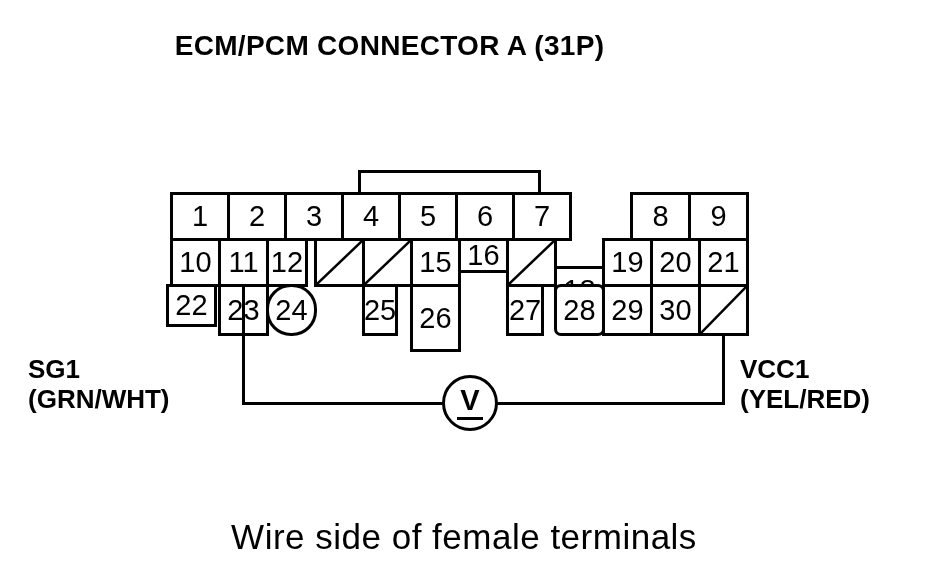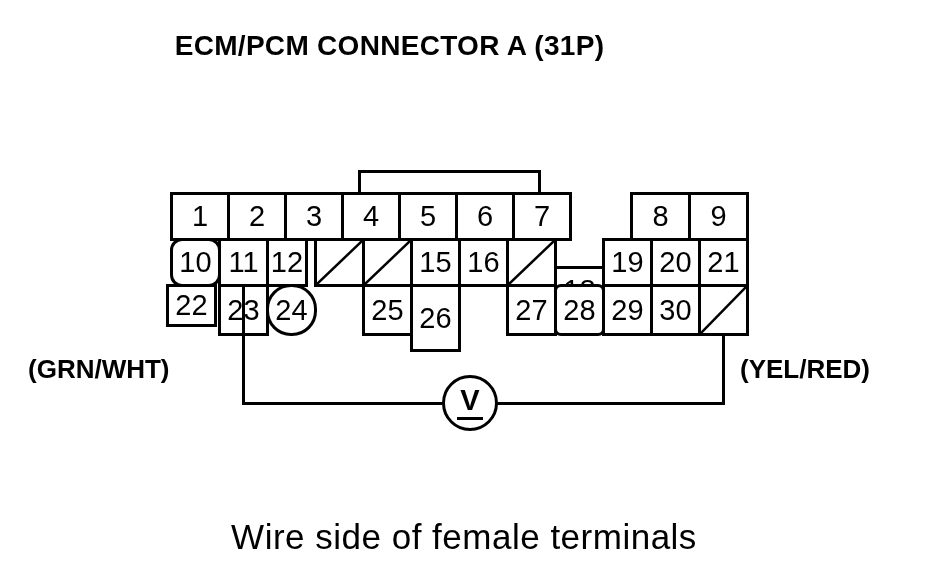--- a/index.html
+++ b/index.html
@@ -30,70 +30,72 @@
   <div id="grid">
       <div class="cell" style="left: 170px; top: 192px; width: 60px; height: 49px;">1</div>
       <div class="cell" style="left: 227px; top: 192px; width: 60px; height: 49px;">2</div>
       <div class="cell" style="left: 284px; top: 192px; width: 60px; height: 49px;">3</div>
       <div class="cell" style="left: 341px; top: 192px; width: 60px; height: 49px;">4</div>
       <div class="cell" style="left: 398px; top: 192px; width: 60px; height: 49px;">5</div>
       <div class="cell" style="left: 455px; top: 192px; width: 60px; height: 49px;">6</div>
       <div class="cell" style="left: 512px; top: 192px; width: 60px; height: 49px;">7</div>
       <div class="cell" style="left: 630px; top: 192px; width: 61px; height: 49px;">8</div>
       <div class="cell" style="left: 688px; top: 192px; width: 61px; height: 49px;">9</div>
-      <div class="cell" style="left: 170px; top: 238px; width: 51px; height: 49px; border-radius: 12px;">10</div>
+      <div class="cell" style="left: 170px; top: 238px; width: 51px; height: 49px;">10</div>
       <div class="cell" style="left: 218px; top: 238px; width: 51px; height: 49px;">11</div>
       <div class="cell" style="left: 266px; top: 238px; width: 42px; height: 49px;">12</div>
       <div class="cell" style="left: 314px; top: 238px; width: 51px; height: 49px;">
         <svg width="45" height="43">
           <line x1="0" y1="43" x2="45" y2="0" stroke="#000" stroke-width="2.5"></line>
         </svg>
       </div>
       <div class="cell" style="left: 362px; top: 238px; width: 51px; height: 49px;">
         <svg width="45" height="43">
           <line x1="0" y1="43" x2="45" y2="0" stroke="#000" stroke-width="2.5"></line>
         </svg>
       </div>
       <div class="cell" style="left: 410px; top: 238px; width: 51px; height: 49px;">15</div>
-      <div class="cell" style="left: 458px; top: 238px; width: 51px; height: 49px;">16</div>
+      <div class="cell" style="left: 458px; top: 238px; width: 51px; height: 35px;">16</div>
       <div class="cell" style="left: 506px; top: 238px; width: 51px; height: 49px;">
         <svg width="45" height="43">
           <line x1="0" y1="43" x2="45" y2="0" stroke="#000" stroke-width="2.5"></line>
         </svg>
       </div>
       <div class="cell" style="left: 554px; top: 238px; width: 51px; height: 49px; margin-top: 28px;">18</div>
       <div class="cell" style="left: 602px; top: 238px; width: 51px; height: 49px; text-align: center;">19</div>
       <div class="cell" style="left: 650px; top: 238px; width: 51px; height: 49px;">20</div>
       <div class="cell" style="left: 698px; top: 238px; width: 51px; height: 49px;">21</div>
       <div class="cell" style="left: 166px; top: 284px; width: 51px; height: 43px;">22</div>
       <div class="cell" style="left: 218px; top: 284px; width: 51px; height: 52px;">23</div>
       <div class="cell" style="left: 266px; top: 284px; width: 51px; height: 52px; border-radius: 25px;">24</div>
-      <div class="cell" style="left: 362px; top: 284px; width: 51px; height: 52px;">25</div>
+      <div class="cell" style="left: 362px; top: 284px; width: 36px; height: 52px;">25</div>
       <div class="cell" style="left: 410px; top: 284px; width: 51px; height: 68px;">26</div>
-      <div class="cell" style="left: 506px; top: 284px; width: 51px; height: 52px;">27</div>
+      <div class="cell" style="left: 506px; top: 284px; width: 38px; height: 52px;">27</div>
       <div class="cell" style="left: 554px; top: 284px; width: 51px; height: 52px; border-radius: 7px;">28</div>
       <div class="cell" style="left: 602px; top: 284px; width: 51px; height: 52px;">29</div>
       <div class="cell" style="left: 650px; top: 284px; width: 51px; height: 52px;">30</div>
       <div class="cell" style="left: 698px; top: 284px; width: 51px; height: 52px;">
         <svg width="45" height="46">
           <line x1="0" y1="46" x2="45" y2="0" stroke="#000" stroke-width="2.5"></line>
         </svg>
       </div>
     </div>
 
   <div class="wire" style="left:242px;top:287px;width:3px;height:118px;"></div>
   <div class="wire" style="left:722px;top:334px;width:3px;height:71px;"></div>
   <div class="wire" style="left:242px;top:402px;width:483px;height:3px;"></div>
 
   <div class="meter" style="left:442px;top:375px;">
     <span class="v">V</span>
   </div>
 
   <div class="side-label" style="left:28px;top:355px;">
+    <div>SG1</div>
     <div>(GRN/WHT)</div>
   </div>
 
   <div class="side-label" style="left:740px;top:355px;">
+    <div>VCC1</div>
     <div>(YEL/RED)</div>
   </div>
 
   <div class="caption">Wire side of female terminals</div>
 </div>
 
 </body></html>

